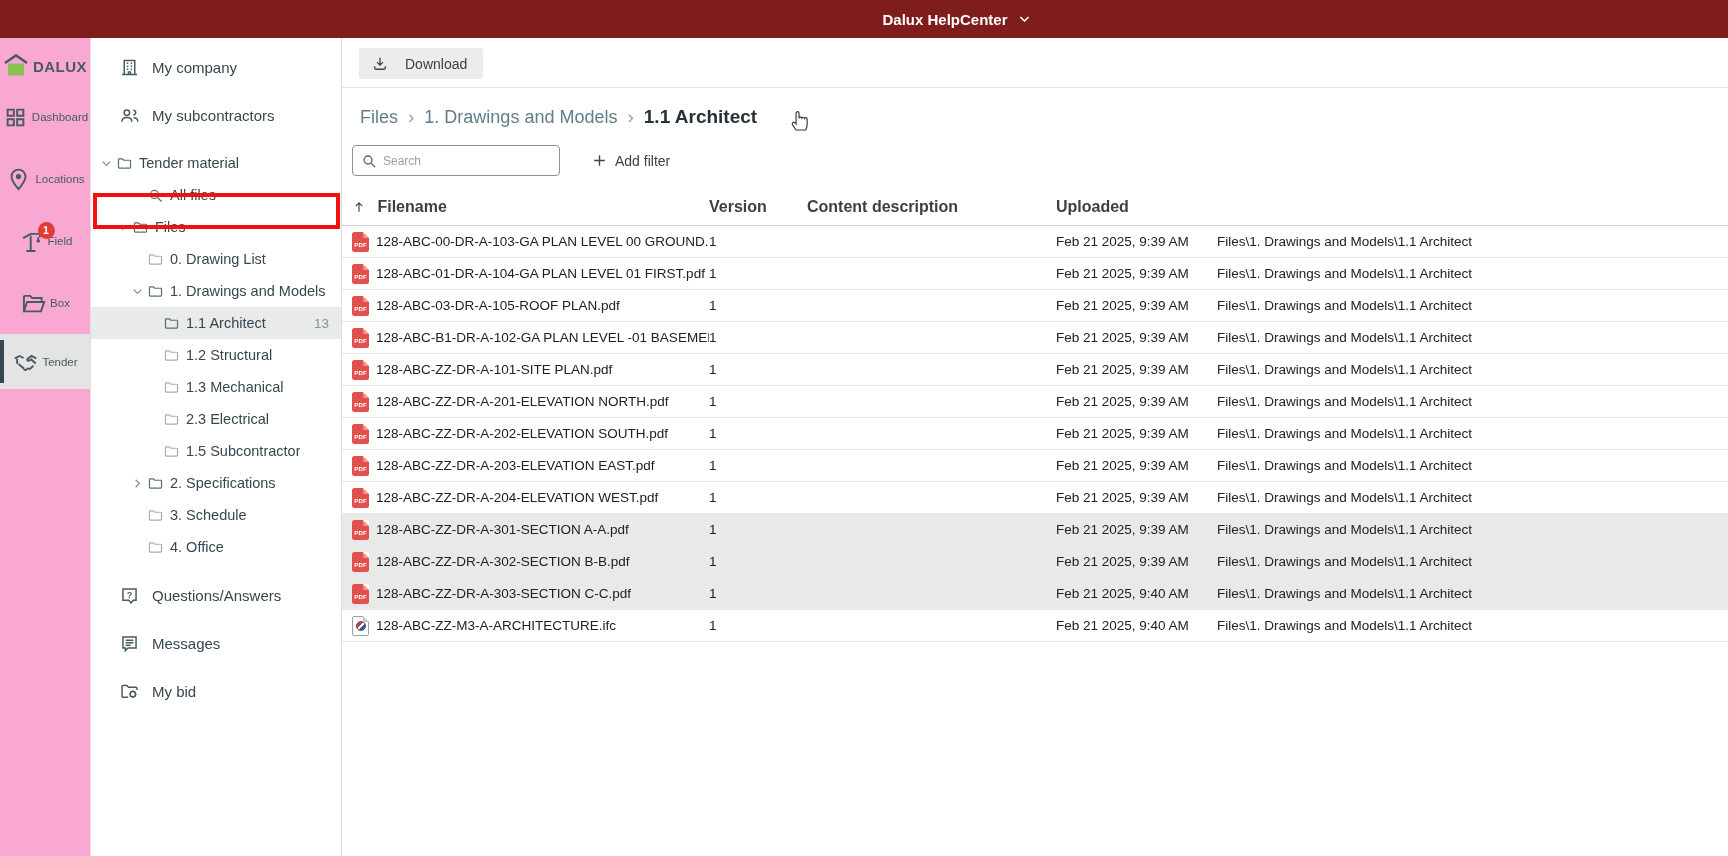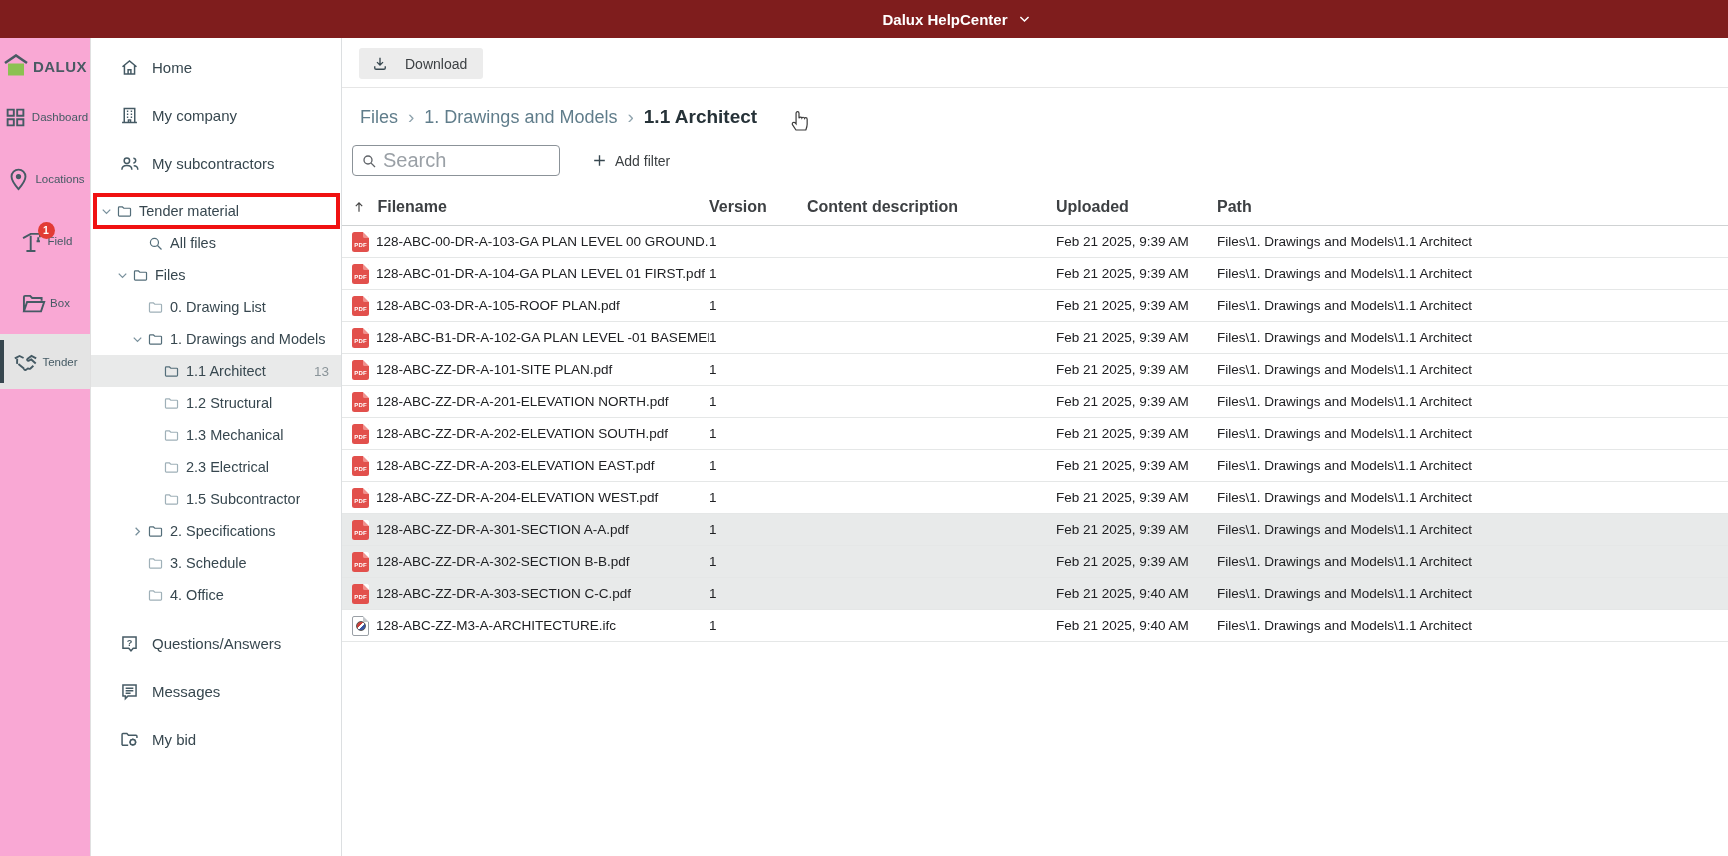--- a/index.html
+++ b/index.html
@@ -63,21 +63,21 @@
 
   .breadcrumb { display:flex; align-items:center; gap:10px; padding:18px 0 0 18px; font-size:18px; color:#607d8b; }
   .breadcrumb .sep { color:#90a4ae; font-size:19px; }
   .breadcrumb .bc-link { cursor:pointer; }
   .breadcrumb .bc-current { color:#263238; font-weight:700; font-size:19px; }
 
   .filter-bar { display:flex; align-items:center; margin:17px 0 0 10px; }
   .search-box { width:208px; height:31px; border:1px solid #8b9298; border-radius:4px;
     display:flex; align-items:center; padding:0 8px; gap:6px; background:#fff; }
   .search-box svg { width:16px; height:16px; color:#5f6368; flex:0 0 auto; }
-  .search-box input { border:none; outline:none; width:100%; font-size:20px; font-family:inherit; color:#222; }
+  .search-box input { border:none; outline:none; width:100%; font-size:12px; font-family:inherit; color:#222; }
   .search-box input::placeholder { color:#9aa0a6; }
   .add-filter { display:flex; align-items:center; gap:8px; margin-left:32px; font-size:14px;
     color:#3c4043; cursor:pointer; }
   .add-filter svg { width:15px; height:15px; color:#37474f; }
 
   
   .grid-row { display:flex; align-items:center; padding-left:10px; }
   .c-icon { flex:0 0 24px; }
   .c-name { flex:0 0 333px; white-space:nowrap; overflow:hidden; }
   .c-ver  { flex:0 0 98px; }
@@ -154,26 +154,20 @@
           </svg></span>
         <span class="rlabel">Tender</span>
       </div>
     </div>
 </div>
 
 <div class="sidebar">
   <div class="side-top" id="side-top">
       <div class="side-item">
         <span class="sic"><svg viewBox="0 0 24 24" fill="none" stroke="currentColor" stroke-width="1.7">
-            <path d="M4 11.2 12 4.6l8 6.6M6.2 9.8v9.7h11.6V9.8M10.4 19.5v-5h3.2v5"></path>
-          </svg></span>
-        <span>Home</span>
-      </div>
-      <div class="side-item">
-        <span class="sic"><svg viewBox="0 0 24 24" fill="none" stroke="currentColor" stroke-width="1.7">
             <path d="M6 20V4h12v16M3.5 20h17M9 7.2h1.6M13.4 7.2H15M9 10.6h1.6M13.4 10.6H15M9 14h1.6M13.4 14H15M10.8 20v-3h2.4v3"></path>
           </svg></span>
         <span>My company</span>
       </div>
       <div class="side-item">
         <span class="sic"><svg viewBox="0 0 24 24" fill="none" stroke="currentColor" stroke-width="1.7">
             <circle cx="9" cy="8.8" r="3.1"></circle>
             <path d="M3.3 19c0-3.1 2.6-4.7 5.7-4.7s5.7 1.6 5.7 4.7M16.4 5.9a2.7 2.7 0 1 1 0 5.4M16.8 14.5c2.9.1 4.7 1.7 4.7 4.5"></path>
           </svg></span>
         <span>My subcontractors</span>
@@ -386,21 +380,20 @@
       <span class="sort">
         <svg viewBox="0 0 24 24">
             <path d="M12 20 V5 M6.5 10.5 L12 5 L17.5 10.5" fill="none" stroke="currentColor" stroke-width="2"></path>
           </svg>
       </span>
       <span>Filename</span>
     </div>
     <div class="c-ver">Version</div>
     <div class="c-desc">Content description</div>
     <div class="c-up">Uploaded</div>
-    <div class="c-path">Path</div>
   </div>
 
   <div id="tbody">
       <div class="grid-row trow">
         <div class="c-icon">
           <div class="file-pdf">
             <span>PDF</span>
           </div>
         </div>
         <div class="c-name">128-ABC-00-DR-A-103-GA PLAN LEVEL 00 GROUND.pdf</div>

